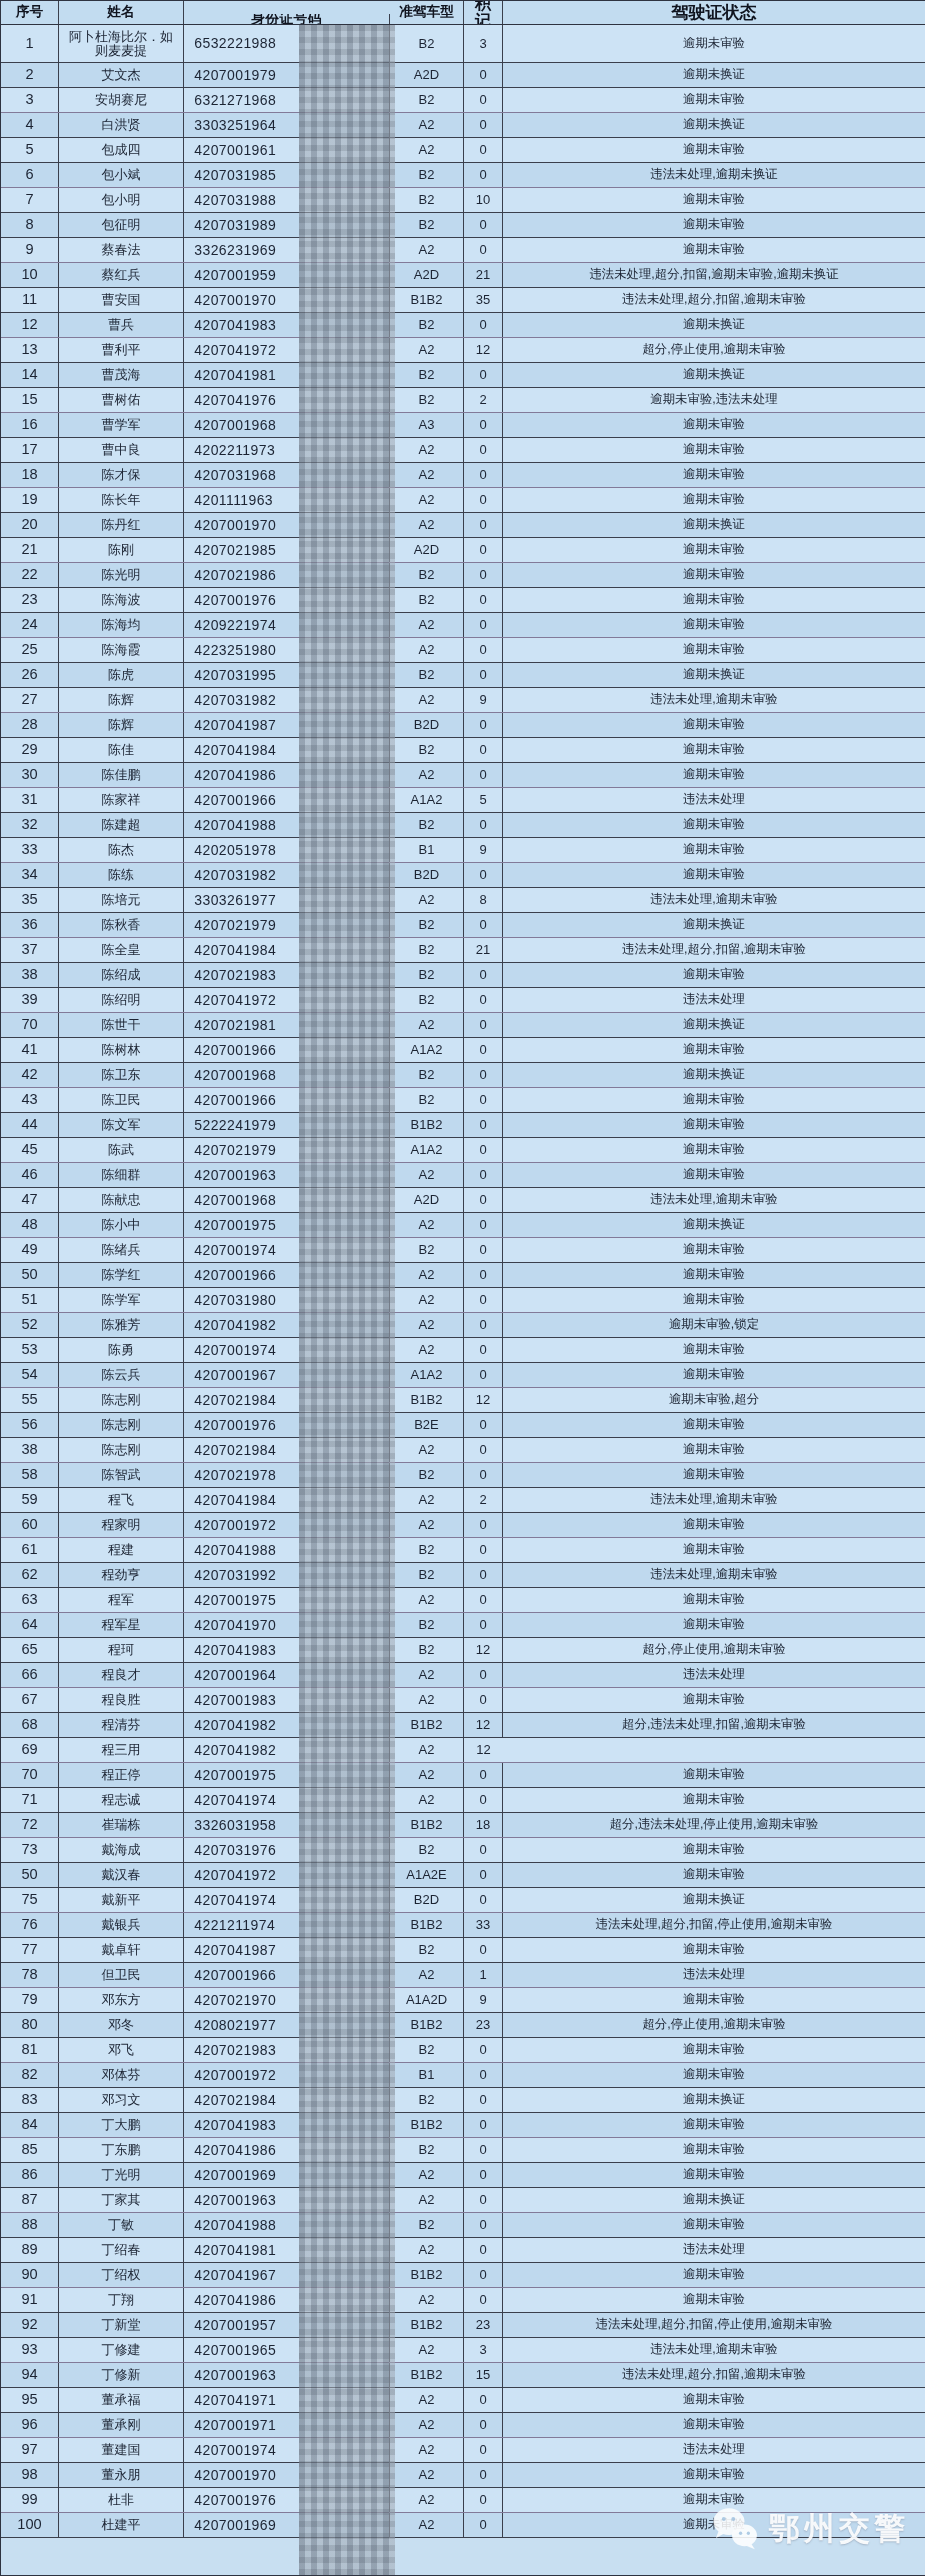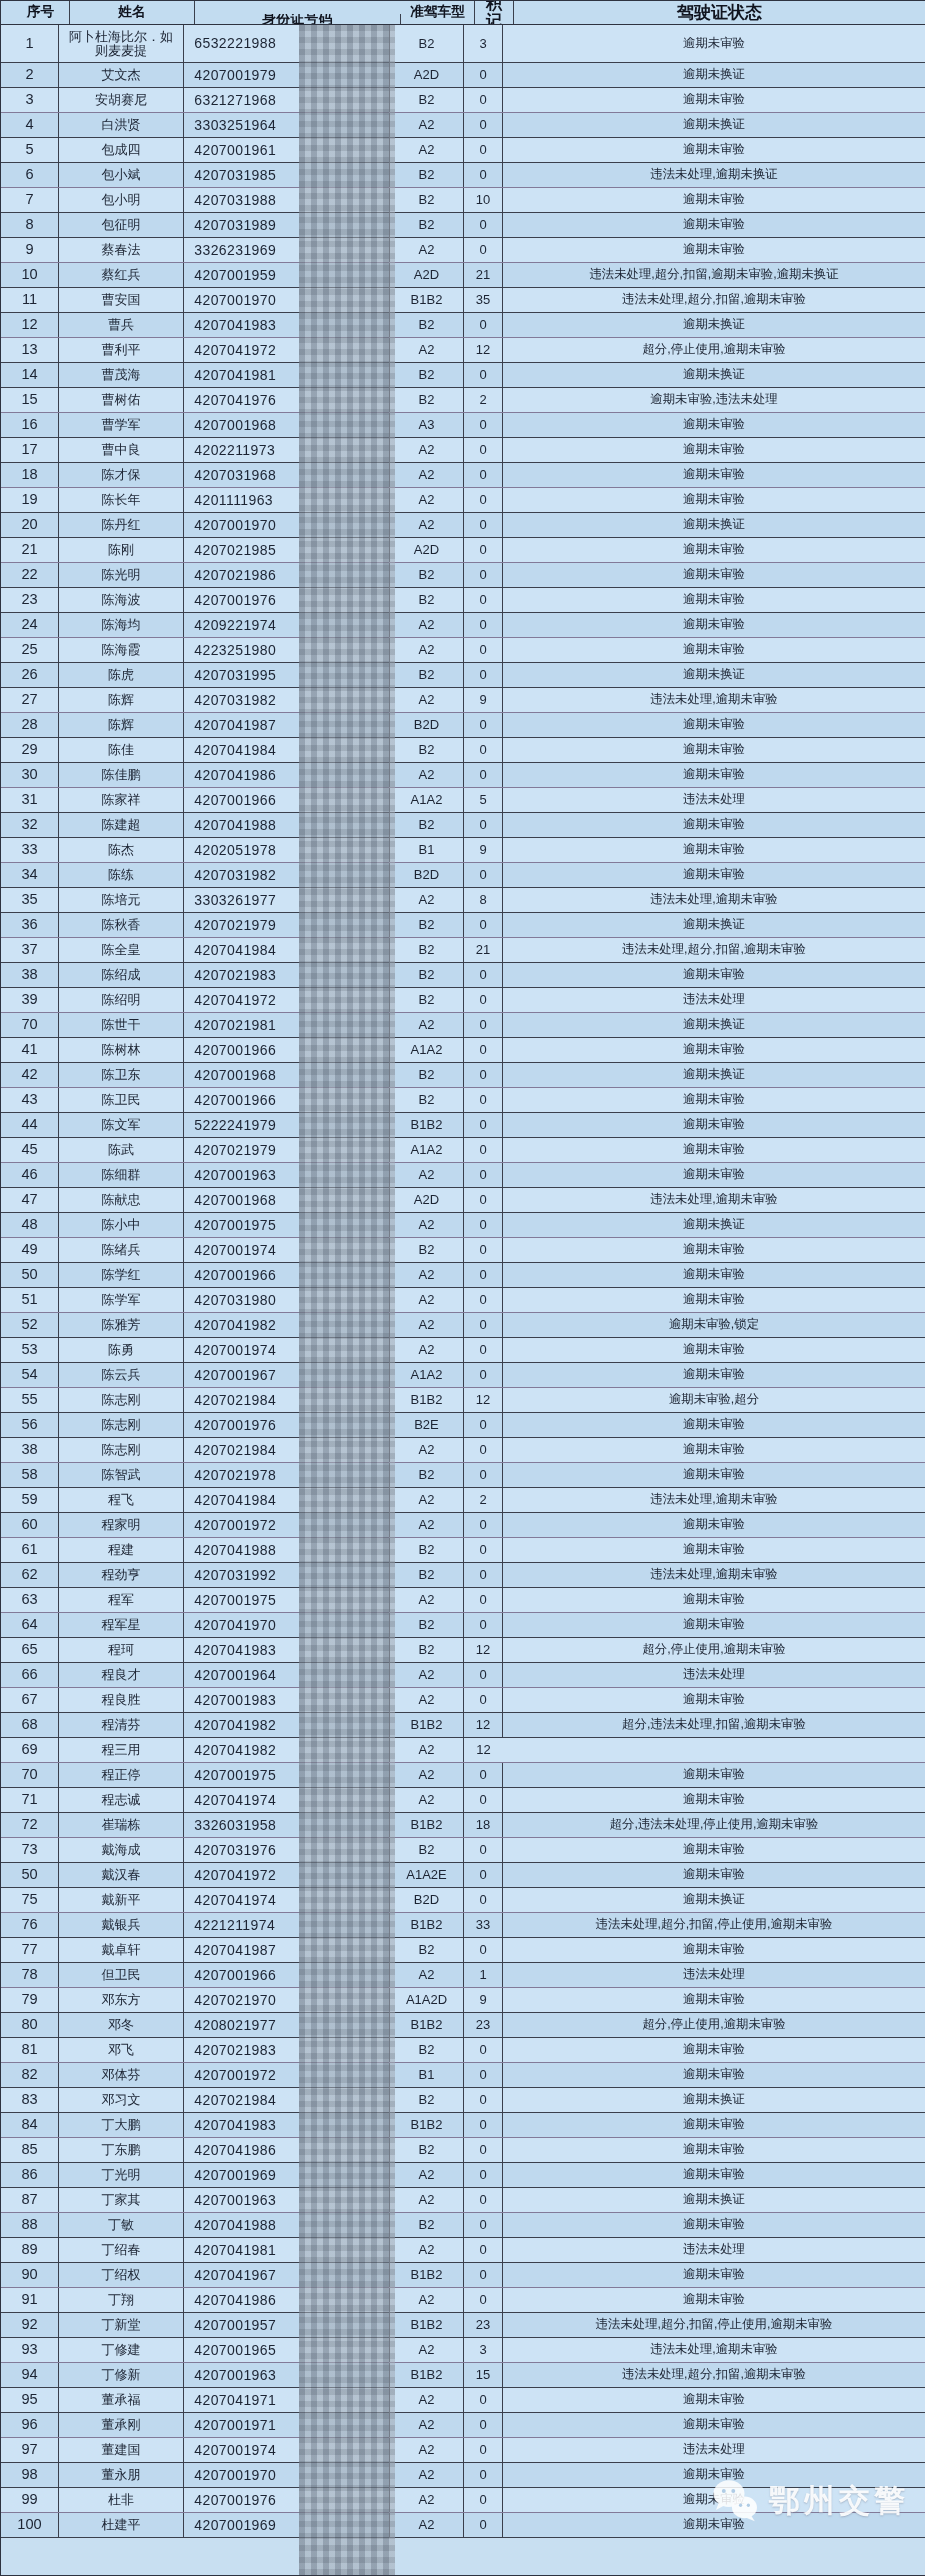--- a/index.html
+++ b/index.html
@@ -18,21 +18,20 @@
     height:25px;
     border-bottom:0.9px solid #3a3f4c;
   }
   .trow:nth-child(odd){background:#cde3f5;}
   .trow:nth-child(even){background:#bfd9ee;}
   .trow:nth-child(3n){border-bottom-color:#827a98;}
   .trow.header{
     height:24px;background:#c2dcf0;
     border-bottom:1.3px solid #2e3340;
     font-weight:bold;
-    padding-left:11px;
   }
   .trow.tall{height:38px;}
   .cell{
     display:flex;align-items:center;justify-content:center;
     border-right:0.9px solid #3a3f4c;
     color:#1c2433;font-size:13px;line-height:1.05;
     overflow:hidden;text-align:center;
     padding:0 1.7px;
   }
   .cell:last-child{border-right:none;}
@@ -44,21 +43,21 @@
   .c-status{font-size:12.4px;}
   
   .mosaic-band{
     position:absolute;top:24px;bottom:0;left:298px;width:96px;
     z-index:5;
     background-image:
       repeating-linear-gradient(90deg, rgba(104,114,128,.50) 0 6px, rgba(156,165,176,.38) 6px 12px),
       repeating-linear-gradient(0deg, rgba(122,132,144,.48) 0 6px, rgba(176,184,194,.30) 6px 12px);
   }
   .watermark{
-    position:absolute;right:15.4px;bottom:52px;z-index:8;
+    position:absolute;right:15.4px;bottom:24px;z-index:8;
     display:flex;align-items:center;gap:8.6px;
     pointer-events:none;
   }
   .wm-icon{width:50px;height:45px;position:relative;opacity:.92;}
   .wm-text{
     font-size:31px;font-weight:bold;color:rgba(255,255,255,.90);
     letter-spacing:4.3px;
     text-shadow:0 0.9px 1.7px rgba(120,130,150,.45);
     white-space:nowrap;
   }

